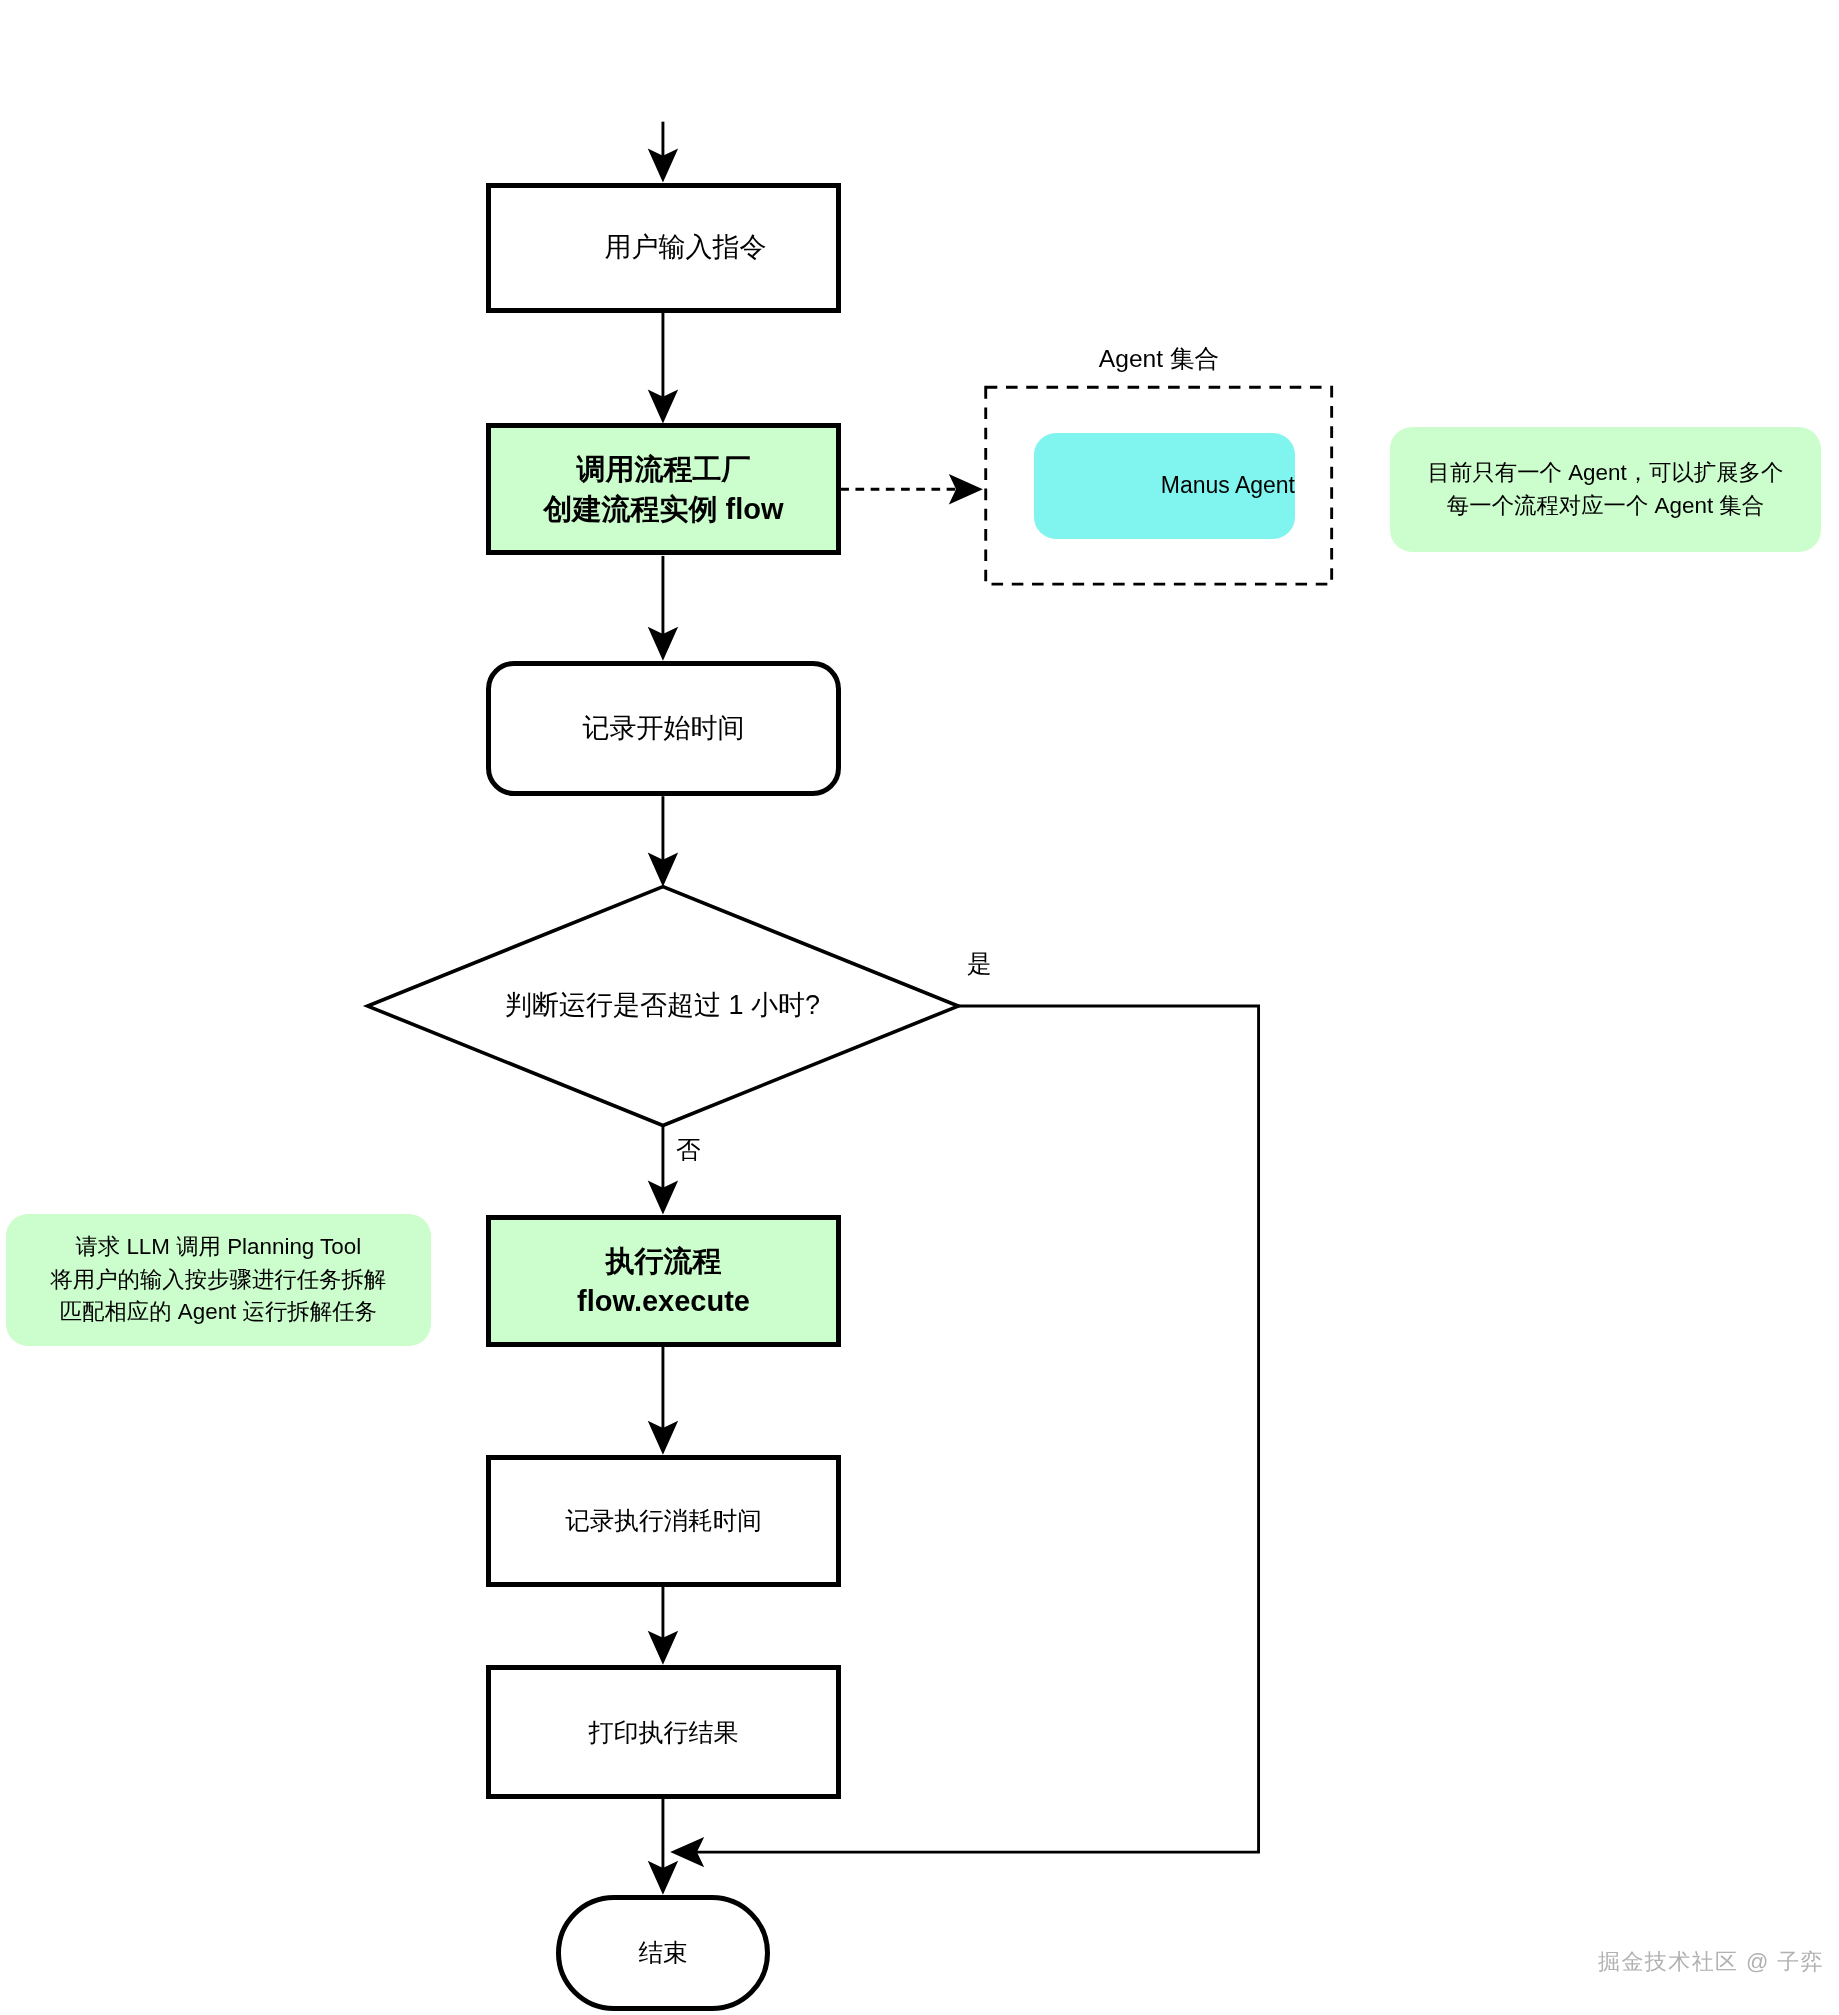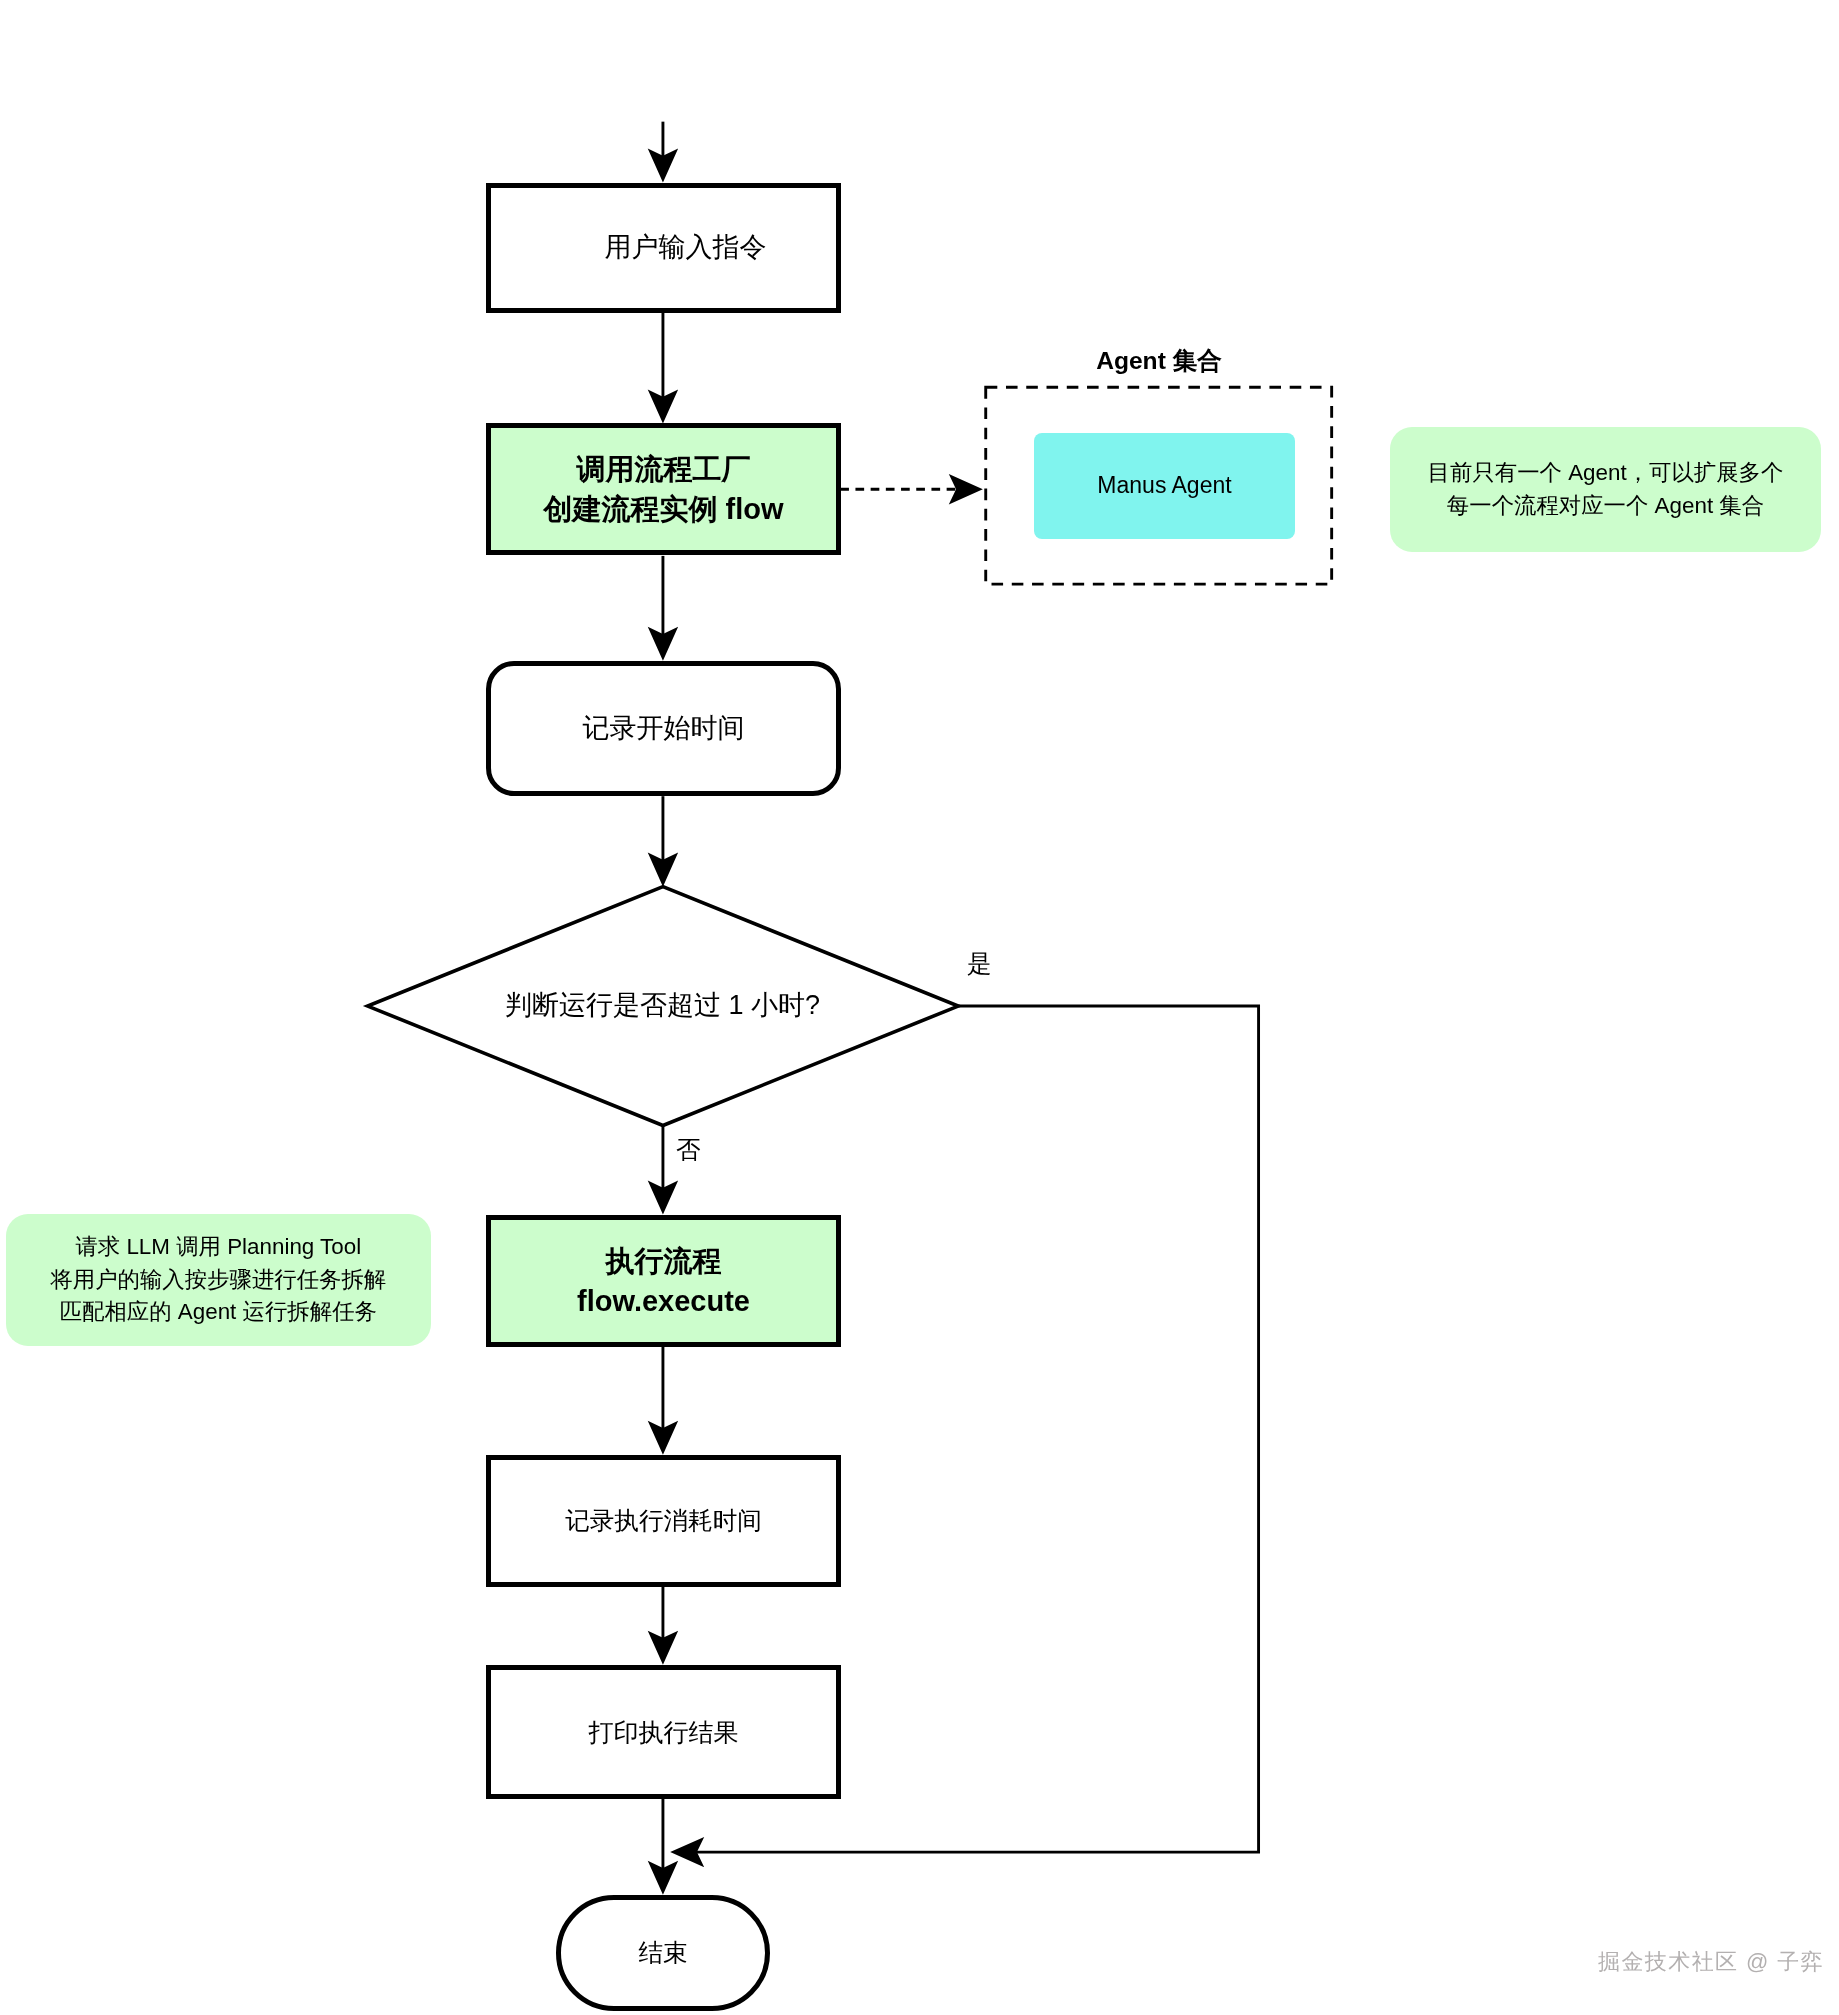--- a/index.html
+++ b/index.html
@@ -21,26 +21,26 @@
   .node{
     position:absolute;z-index:1;
     display:flex;flex-direction:column;align-items:center;justify-content:center;
     text-align:center;box-sizing:border-box;line-height:1.38;
   }
   .shape{background:#fff;border:5.8px solid var(--ink,#000);}
   .oval{border-radius:65px;font-size:26px;}
   .rect{font-size:27px;}
   .green{background:var(--node_green,#ccfdcc);}
   .bold{font-weight:700;font-size:29px;}
-  .cyan{background:var(--agent_cyan,#80f4ee);border:none;border-radius:8px;font-size:23px;}
+  .cyan{background:var(--agent_cyan,#80f4ee);border:none;border-radius:22px;font-size:23px;align-items:flex-end;}
   .note{
     background:var(--node_green,#ccfdcc);border-radius:22px;
     font-size:22.4px;line-height:1.45;
   }
-  .group-title{font-weight:700;font-size:24.6px;justify-content:flex-end;}
+  .group-title{font-weight:400;font-size:24.6px;justify-content:center;}
   .decision-label{font-size:27px;background:transparent;}
   .branch-label{position:absolute;z-index:1;font-size:24.6px;}
   .footer{
     position:absolute;z-index:1;font-size:22px;text-align:right;
     color:var(--footer_gray,#b3b0b0);
     text-shadow:-0.7px -0.7px 0 rgba(255,255,255,0.9);
     letter-spacing:1.4px;
   }
 </style>
 </head>

